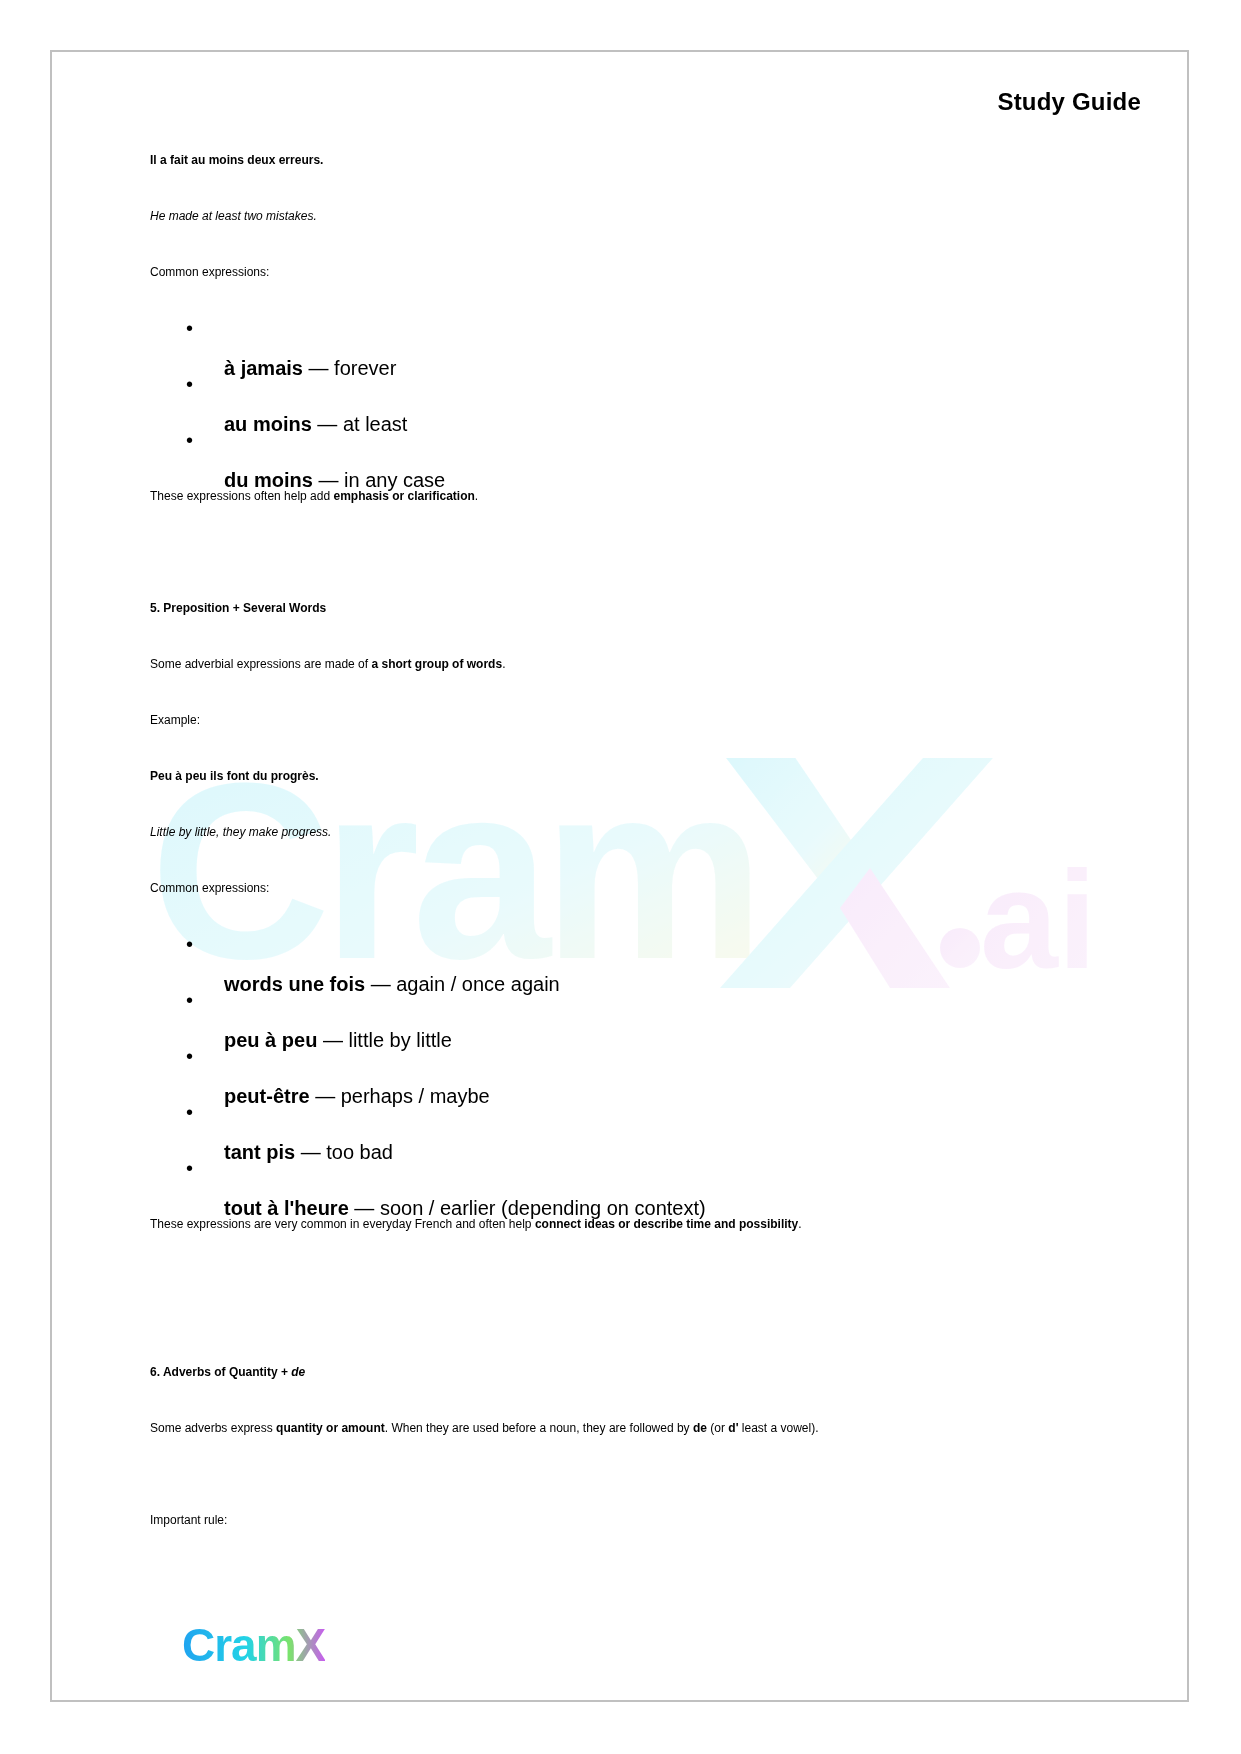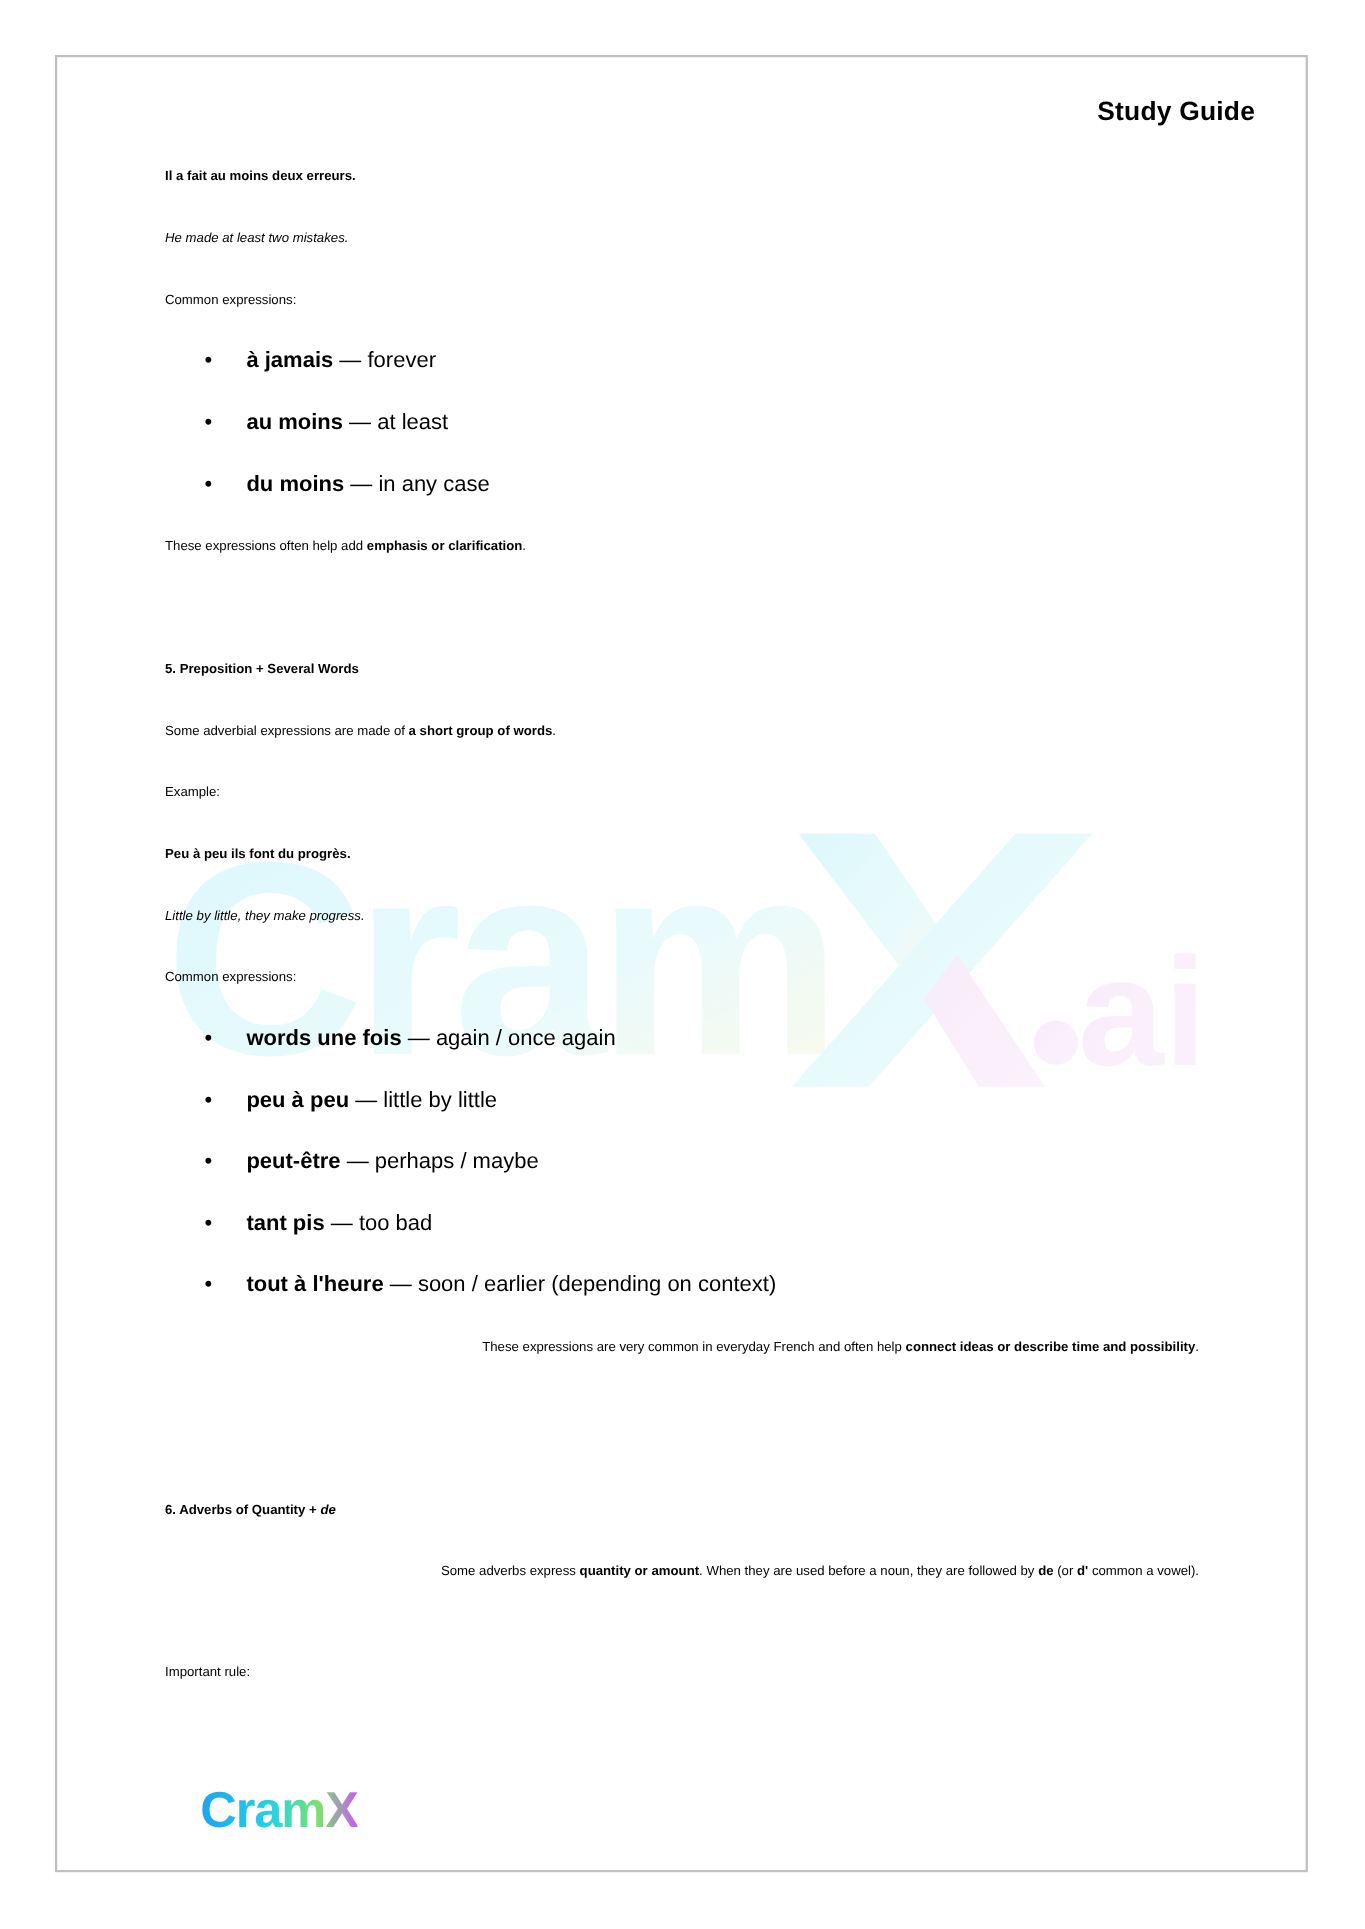--- a/index.html
+++ b/index.html
@@ -3,25 +3,25 @@
 <meta charset="utf-8">
 <style>
   html, body { margin: 0; padding: 0; background: #ffffff; }
   body { width: 1241px; height: 1754px; position: relative; overflow: hidden;
          font-family: "Liberation Sans", sans-serif; color: #000; }
   .page { position: absolute; left: 50px; top: 50px; width: 1139px; height: 1652px;
           border: 2px solid #c0c0c0; box-sizing: border-box; background: #fff; }
   .title { position: absolute; right: 100px; top: 88px; font-size: 24px; font-weight: bold;
            letter-spacing: 0.2px; }
   .line { position: absolute; left: 150px; font-size: 12px; line-height: 36px; white-space: nowrap; }
-  .line.wrap { white-space: normal; width: 940px; text-align: right; }
+  .line.wrap { white-space: normal; width: 940px; }
   .b { font-weight: bold; }
   .i { font-style: italic; text-align: center; }
   .bullet { position: absolute; left: 186px; font-size: 20px; line-height: 36px; }
-  .item { position: absolute; left: 224px; font-size: 20px; line-height: 36px; white-space: nowrap; }
+  .item { position: absolute; left: 224px; font-size: 20px; line-height: 36px; white-space: nowrap; margin-top: 40px; }
 
   
   .watermark { position: absolute; left: 150px; top: 758px; width: 940px; height: 240px;
                pointer-events: none; opacity: 0.55; z-index: 0; }
   .content { position: relative; z-index: 1; }
 
   .logo { position: absolute; left: 150px; top: 1618px; font-size: 46px; font-weight: bold;
           letter-spacing: -1px;
           background: linear-gradient(90deg, #1fa3f0 0%, #23d3e6 45%, #7be36c 75%, #c85cf0 100%);
           -webkit-background-clip: text; background-clip: text; color: transparent; margin-left: 32px; }
@@ -87,17 +87,17 @@
 
   <span class="bullet" style="top:1094px">•</span>
   <div class="item" style="top:1094px"><span class="b">tant pis</span><span> — </span><span>too bad</span></div>
 
   <span class="bullet" style="top:1150px">•</span>
   <div class="item" style="top:1150px"><span class="b">tout à l'heure</span><span> — </span><span>soon / earlier (depending on context)</span></div>
 
   <div class="line wrap" style="top:1206px"><span>These expressions are very common in everyday French and often help </span><span class="b">connect ideas or describe time and possibility</span><span>.</span></div>
 
   <div class="line b" style="top:1354px"><span>6. Adverbs of Quantity + </span><span class="i">de</span></div>
-  <div class="line wrap" style="top:1410px"><span>Some adverbs express </span><span class="b">quantity or amount</span><span>. When they are used before a noun, they are followed by </span><span class="b">de</span><span> (or </span><span class="b">d'</span><span> common a vowel).</span></div>
+  <div class="line wrap" style="top:1410px"><span>Some adverbs express </span><span class="b">quantity or amount</span><span>. When they are used before a noun, they are followed by </span><span class="b">de</span><span> (or </span><span class="b">d'</span><span> least a vowel).</span></div>
   <div class="line" style="top:1502px">Important rule:</div>
 
   <div class="logo">CramX</div>
 </div>
 
 </body></html>

